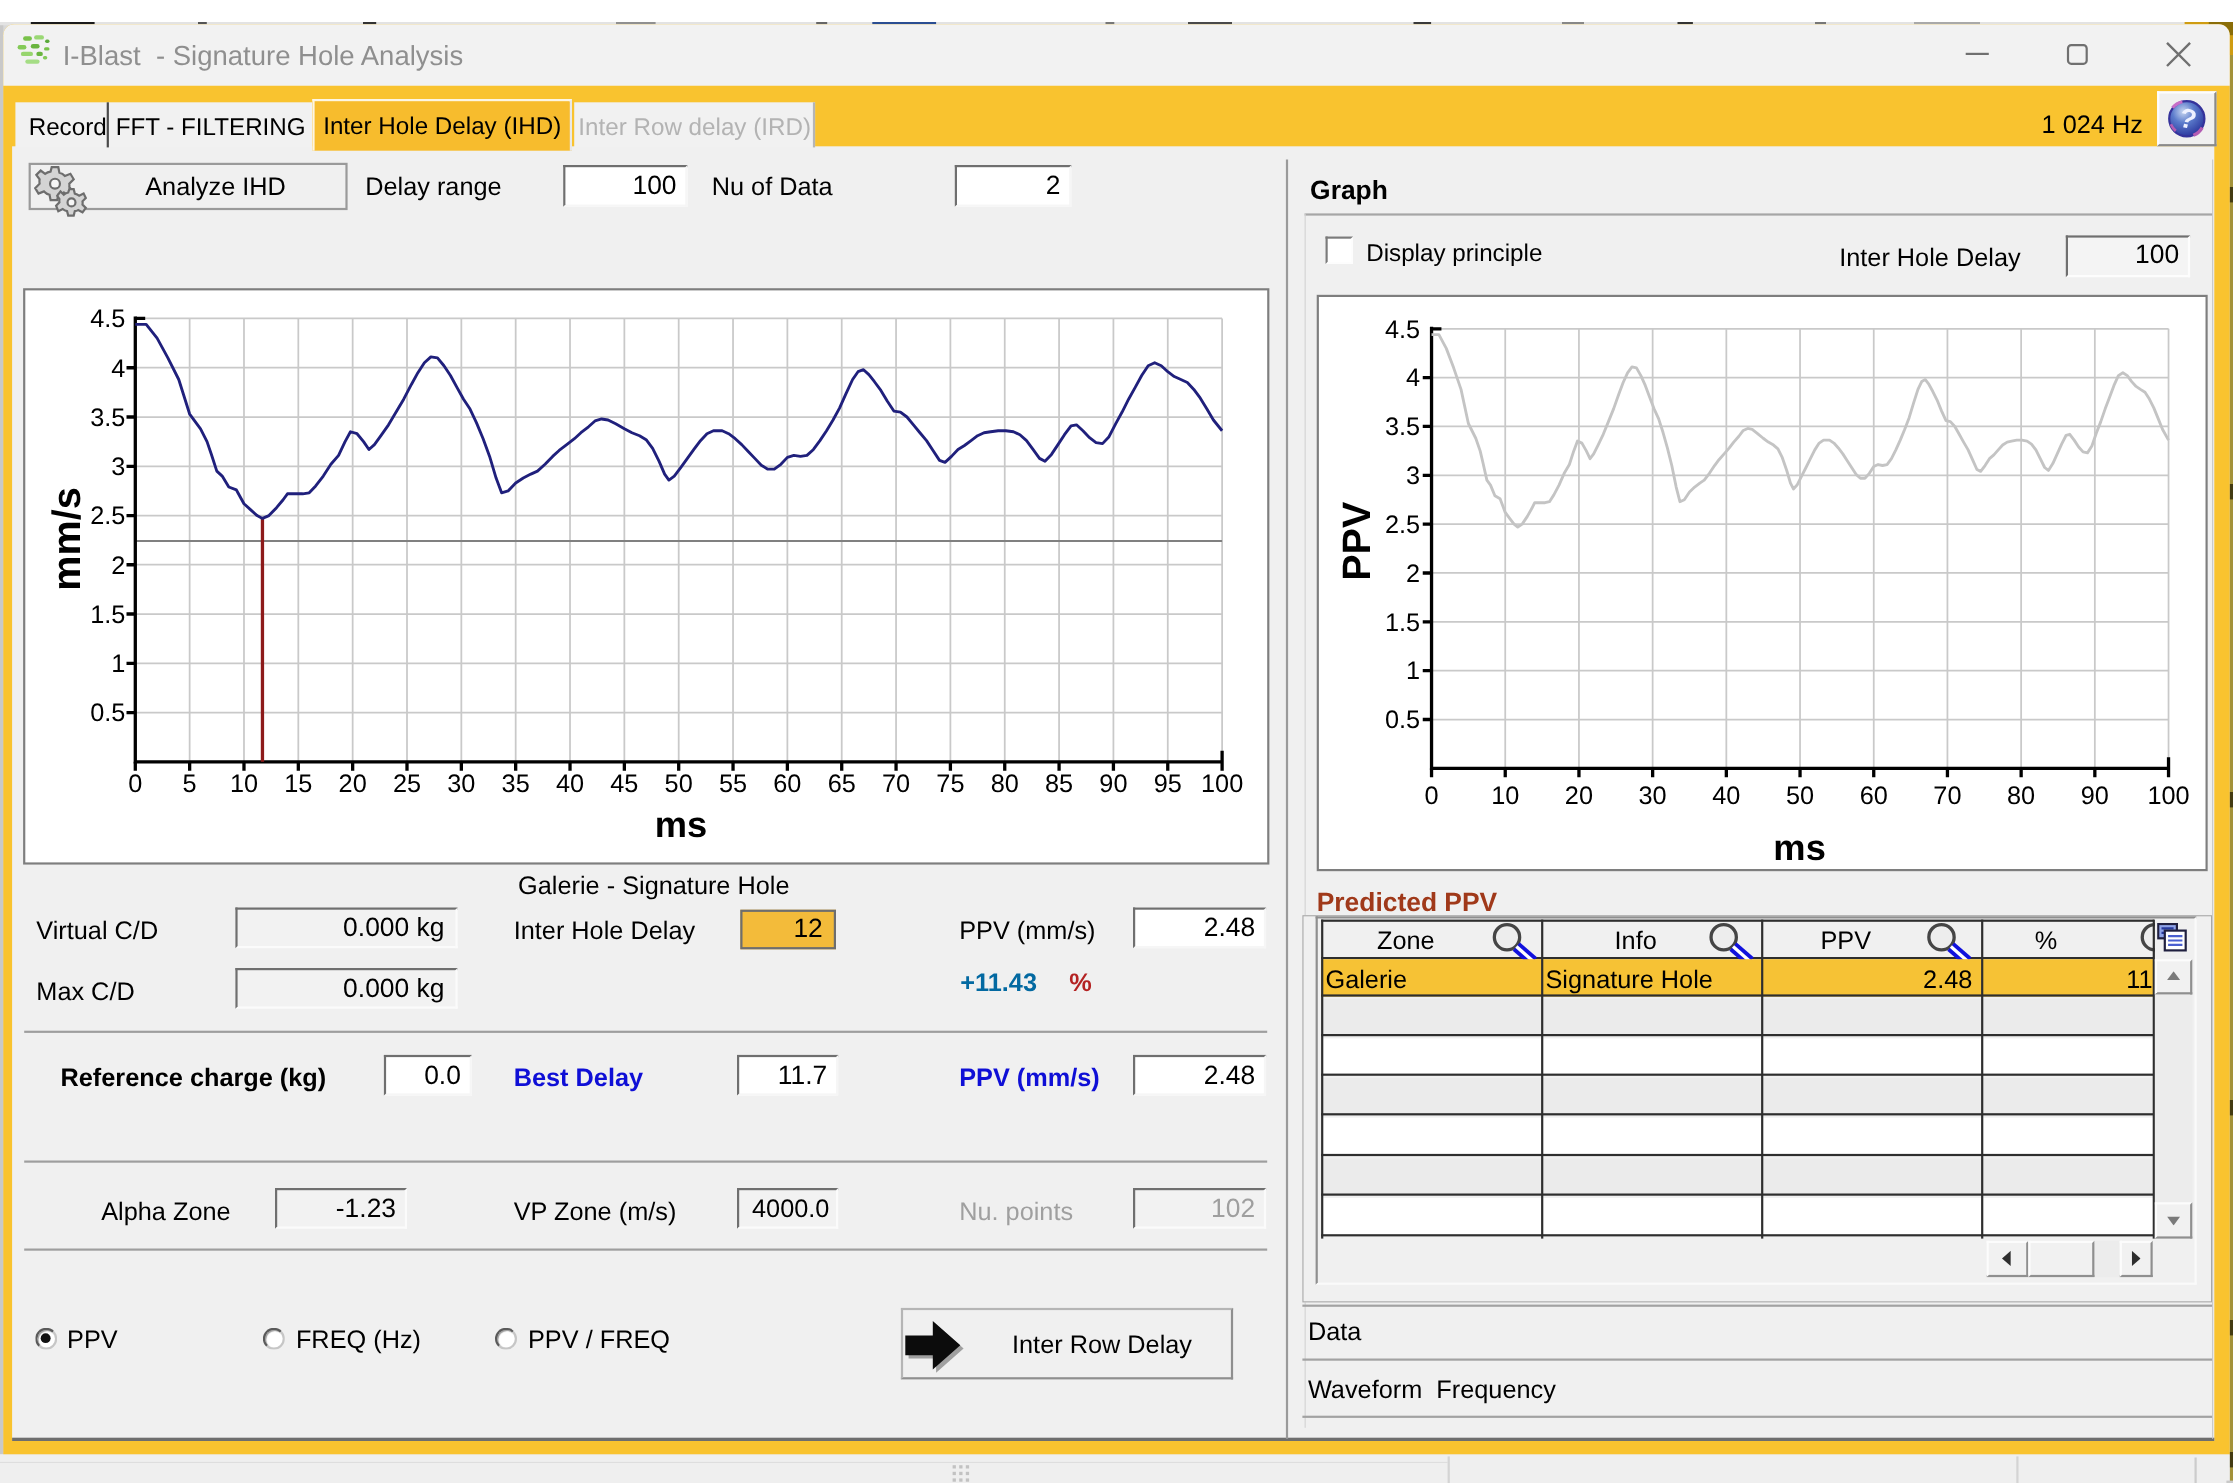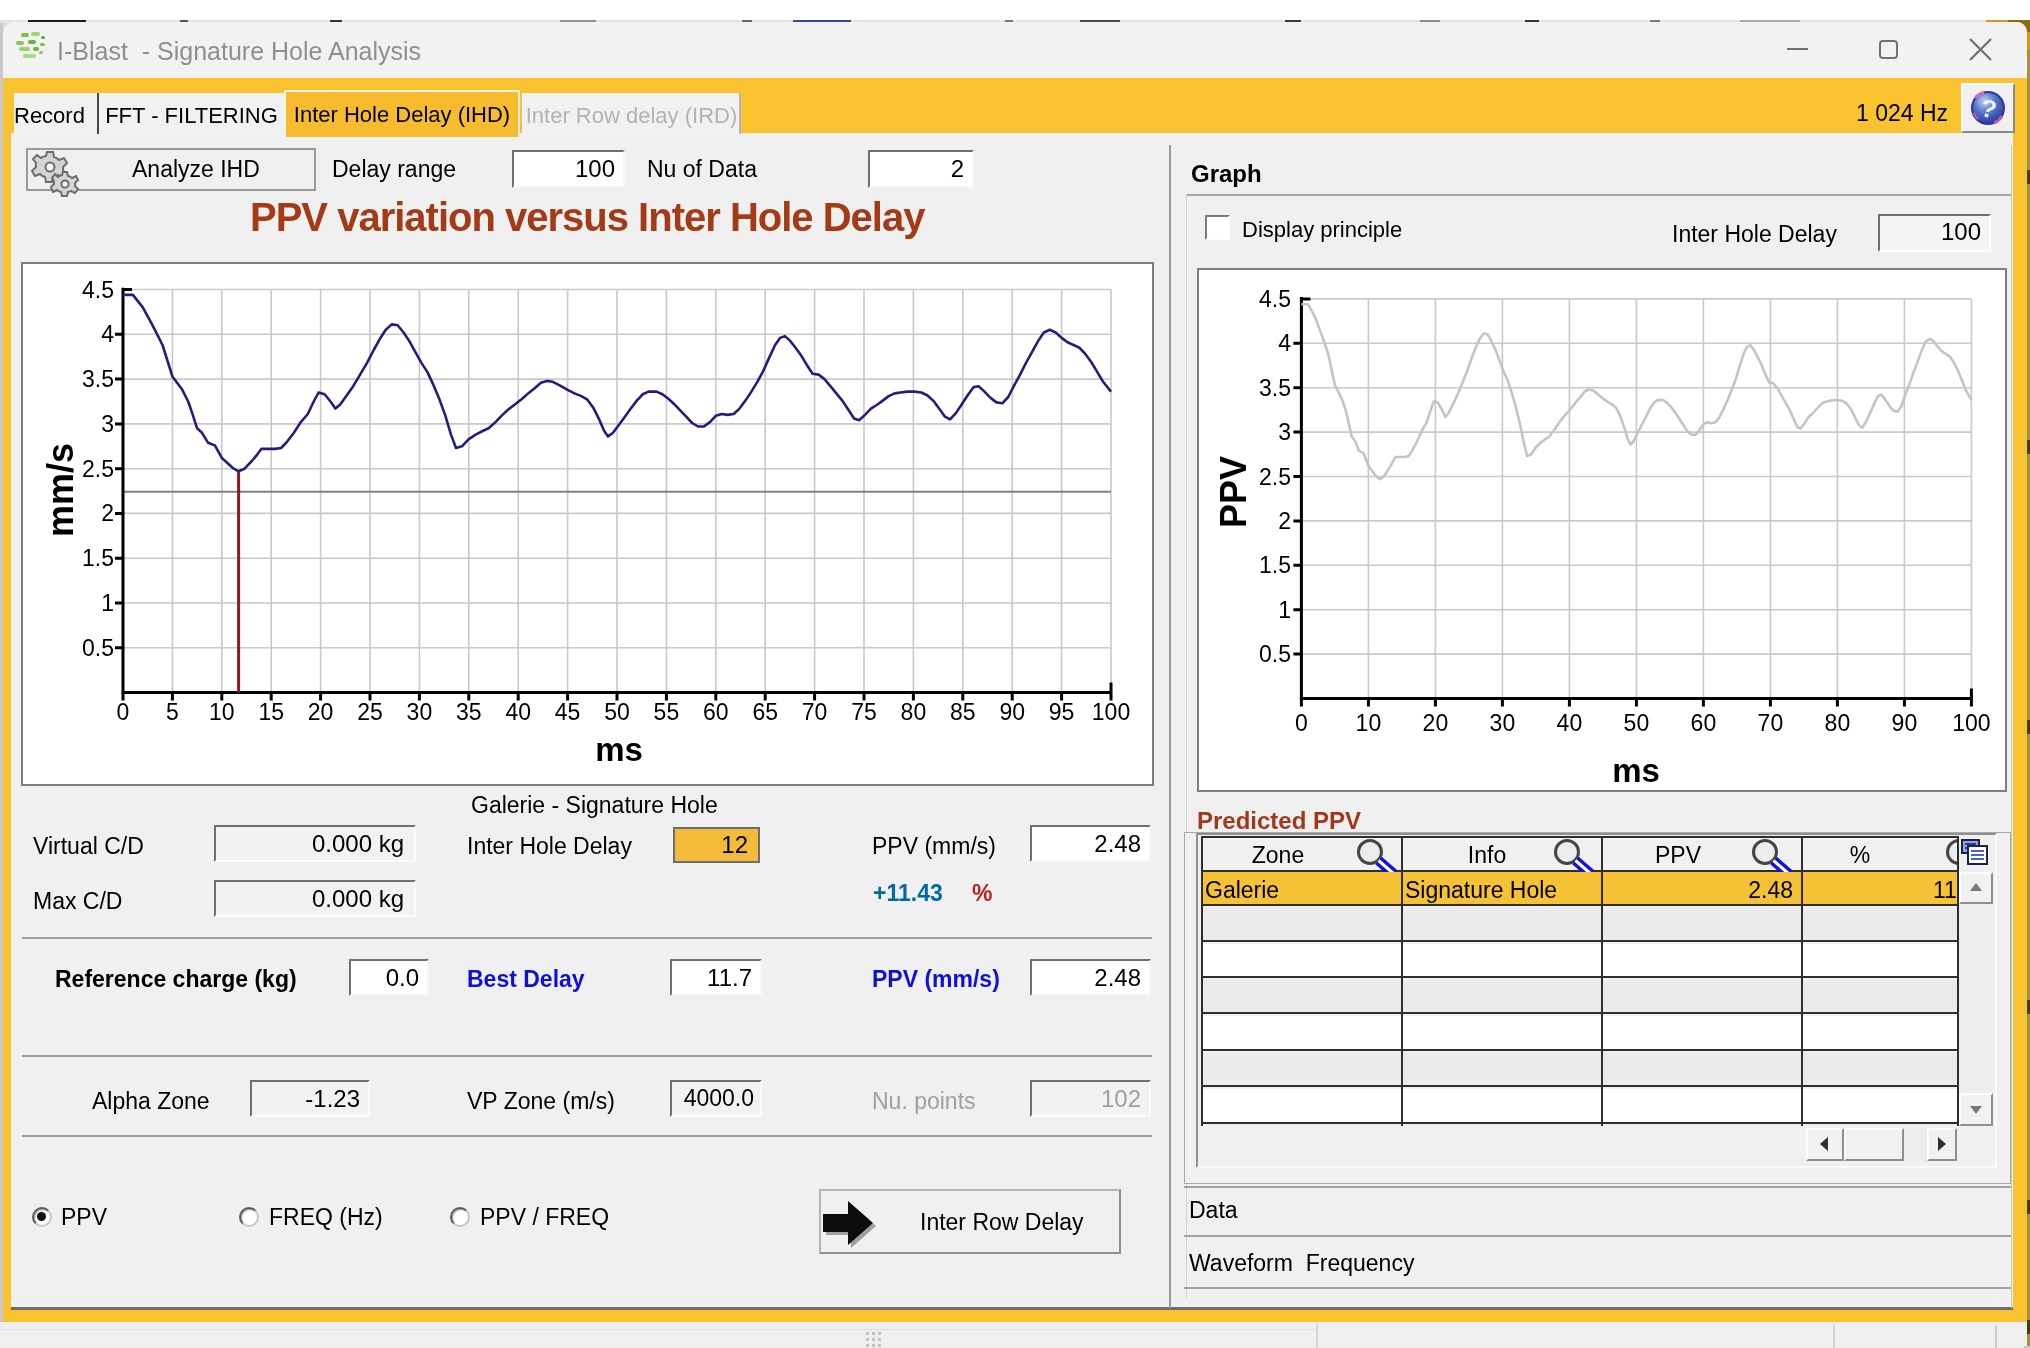--- a/index.html
+++ b/index.html
@@ -83,21 +83,21 @@
 <div class="abs" style="left:39px;top:31px;width:4px;height:3px;background:#84ca58;border-radius:2px"></div>
 <div class="lbl" style="left:57px;top:17px;font-size:25px;color:#8f8f8f">I-Blast&nbsp; - Signature Hole Analysis</div>
 <div class="abs" style="left:1787px;top:28px;width:21px;height:2px;background:#707070"></div>
 <div class="abs" style="left:1879px;top:20px;width:19px;height:19px;border:2px solid #707070;border-radius:4px"></div>
 <svg class="abs" style="left:1969px;top:18px" width="23" height="23">
       <path d="M1 1 L22 22 M22 1 L1 22" stroke="#707070" stroke-width="2.2"></path>
     </svg>
 <div class="abs" style="left:11px;top:113px;width:2002px;height:1177px;background:#f0f0f0;border-bottom:3px solid #6e6e6e"></div>
 <div class="abs" style="left:14px;top:73px;width:270px;height:41px;background:#f1f1f1"></div>
 <div class="abs" style="left:97px;top:73px;width:2px;height:41px;background:#4a4a4a"></div>
-<div class="lbl" style="left:14px;top:83px;width:70px;text-align:center;font-size:22px">Record</div>
+<div class="lbl" style="left:14px;top:83px;width:83px;text-align:right;font-size:22px">Record</div>
 <div class="lbl" style="left:99px;top:83px;width:185px;text-align:center;font-size:22px">FFT - FILTERING</div>
 <div class="abs" style="left:284px;top:70px;width:236px;height:47px;background:#f7bc2d;border-left:2px solid #fdf6e3;border-top:2px solid #fdf6e3;border-right:2px solid #e8e8e8"></div>
 <div class="lbl" style="left:284px;top:82px;width:236px;text-align:center;font-size:22px">Inter Hole Delay (IHD)</div>
 <div class="abs" style="left:522px;top:73px;width:219px;height:41px;background:#f1f1f1;border-right:2px solid #b5b5b5"></div>
 <div class="lbl" style="left:522px;top:83px;width:219px;text-align:center;font-size:22px;color:#b3b3b3">Inter Row delay (IRD)</div>
 <div class="lbl" style="left:1856px;top:80px;font-size:23px">1 024 Hz</div>
 <div class="abs" style="left:1961px;top:63px;width:54px;height:50px;background:#f0f0f0;border:2px solid;border-color:#fdfdfd #8a8a8a #8a8a8a #fdfdfd"></div>
 <svg class="abs" style="left:1970px;top:70px" width="36" height="36">
 <defs>
         <radialGradient id="glb" cx="40%" cy="30%" r="78%">
@@ -123,21 +123,20 @@
 <g transform="translate(38,36)">
           <path d="M -2 -11 L 2 -11 L 3 -7 A 8 8 0 0 1 7 -5 L 11 -7 L 13 -3 L 10 0 A 8 8 0 0 1 10 3 L 13 6 L 10 10 L 6 8 A 8 8 0 0 1 3 9 L 2 13 L -3 13 L -4 9 A 8 8 0 0 1 -8 7 L -12 9 L -14 4 L -11 1 A 8 8 0 0 1 -11 -2 L -13 -5 L -10 -9 L -7 -6 A 8 8 0 0 1 -3 -8 Z"></path>
           <circle cx="0" cy="1" r="3.6" fill="#f6f6f6"></circle>
         </g>
 </g>
     </svg>
 <div class="lbl" style="left:332px;top:136px;font-size:23px">Delay range</div>
 <div class="inp" style="left:512px;top:130px;width:113px;height:38px;line-height:34px;padding-right:8px">100</div>
 <div class="lbl" style="left:647px;top:136px;font-size:23px">Nu of Data</div>
 <div class="inp" style="left:868px;top:130px;width:106px;height:38px;line-height:34px;padding-right:8px">2</div>
-<div class="lbl" style="left:250px;top:175px;width:670px;text-align:center;font-size:40px;letter-spacing:-1px;font-weight:bold;color:#a33b17">PPV variation versus Inter Hole Delay</div>
 <div class="abs" style="left:21px;top:242px;width:1133px;height:524px;background:#fff;border:2px solid #7e7e7e"></div>
 <div class="abs" style="left:23px;top:244px;width:1129px;height:520px">
       <svg width="1129" height="520" style="position:absolute;left:0;top:0">
         <path d="M100.0 25.5 V428.6 M149.4 25.5 V428.6 M198.8 25.5 V428.6 M248.2 25.5 V428.6 M297.6 25.5 V428.6 M347.0 25.5 V428.6 M396.4 25.5 V428.6 M445.8 25.5 V428.6 M495.2 25.5 V428.6 M544.6 25.5 V428.6 M594.0 25.5 V428.6 M643.4 25.5 V428.6 M692.8 25.5 V428.6 M742.2 25.5 V428.6 M791.6 25.5 V428.6 M841.0 25.5 V428.6 M890.4 25.5 V428.6 M939.8 25.5 V428.6 M989.2 25.5 V428.6 M1038.6 25.5 V428.6 M1088.0 25.5 V428.6 M100.0 383.8 H1088.0 M100.0 339.0 H1088.0 M100.0 294.2 H1088.0 M100.0 249.4 H1088.0 M100.0 204.7 H1088.0 M100.0 159.9 H1088.0 M100.0 115.1 H1088.0 M100.0 70.3 H1088.0 M100.0 25.5 H1088.0" stroke="#c9c9c9" stroke-width="1.6" fill="none"></path>
         <line x1="100.0" y1="227.8" x2="1088.0" y2="227.8" stroke="#808080" stroke-width="2"></line>
         <path d="M100.0 23.7 V428.6 H1088.0" stroke="#000" stroke-width="3" fill="none"></path>
         <path d="M100.0 428.6 V436.6 M149.4 428.6 V436.6 M198.8 428.6 V436.6 M248.2 428.6 V436.6 M297.6 428.6 V436.6 M347.0 428.6 V436.6 M396.4 428.6 V436.6 M445.8 428.6 V436.6 M495.2 428.6 V436.6 M544.6 428.6 V436.6 M594.0 428.6 V436.6 M643.4 428.6 V436.6 M692.8 428.6 V436.6 M742.2 428.6 V436.6 M791.6 428.6 V436.6 M841.0 428.6 V436.6 M890.4 428.6 V436.6 M939.8 428.6 V436.6 M989.2 428.6 V436.6 M1038.6 428.6 V436.6 M1088.0 428.6 V436.6 M92.0 383.8 H100.0 M92.0 339.0 H100.0 M92.0 294.2 H100.0 M92.0 249.4 H100.0 M92.0 204.7 H100.0 M92.0 159.9 H100.0 M92.0 115.1 H100.0 M92.0 70.3 H100.0 M100.0 25.5 H109.0 M1088.0 428.6 V418.6" stroke="#000" stroke-width="3" fill="none"></path>
         <line x1="215.6" y1="207.3" x2="215.6" y2="428.6" stroke="#8d1b1b" stroke-width="3"></line>
         <polyline points="100.0,30.9 109.9,30.9 119.8,43.4 129.6,61.3 139.5,81.0 149.4,112.4 159.3,125.8 165.2,137.5 169.2,149.1 174.1,164.3 179.0,168.8 185.0,178.7 191.9,181.4 198.8,193.9 204.7,199.3 210.7,204.7 215.6,207.3 221.5,204.7 228.4,197.5 234.4,190.3 238.3,184.9 245.2,184.9 252.2,184.9 258.1,184.0 264.0,177.8 270.9,168.8 277.8,158.1 284.8,150.0 290.7,137.5 295.6,128.5 301.6,130.3 307.5,137.5 312.4,144.6 317.4,140.2 323.3,132.1 330.2,122.2 337.1,110.6 344.0,98.9 351.0,85.5 356.9,74.8 362.8,65.8 368.7,60.4 374.7,61.3 380.6,68.5 386.5,77.4 392.4,88.2 398.4,98.9 404.3,107.9 410.2,120.4 416.2,134.8 422.1,150.9 428.0,170.6 433.0,184.0 438.9,182.3 445.8,175.1 452.7,170.6 459.6,167.0 465.6,164.3 472.5,158.1 479.4,150.9 485.3,145.5 492.2,140.2 499.2,134.8 505.1,129.4 512.0,124.0 517.9,118.7 523.9,116.9 529.8,117.8 536.7,121.3 544.6,125.8 551.5,129.4 558.4,132.1 564.4,135.7 570.3,143.7 576.2,155.4 581.2,167.0 585.1,172.4 590.0,168.8 596.0,160.8 601.9,152.7 607.8,144.6 613.8,136.6 619.7,130.3 625.6,127.6 633.5,127.6 639.4,130.3 645.4,134.8 651.3,140.2 657.2,146.4 663.2,152.7 669.1,159.0 675.0,162.5 680.9,162.5 686.9,158.1 692.8,151.8 698.7,150.0 704.7,150.9 710.6,150.0 716.5,144.6 722.4,136.6 728.4,127.6 734.3,117.8 740.2,107.0 746.2,93.6 752.1,81.0 757.0,73.9 762.0,72.1 766.9,76.6 771.8,82.8 777.8,90.9 783.7,100.7 789.6,109.7 795.6,110.6 801.5,115.1 807.4,122.2 813.3,129.4 819.3,136.6 825.2,145.5 831.1,154.5 836.1,156.3 842.0,150.9 847.9,144.6 853.8,141.0 859.8,136.6 865.7,132.1 871.6,129.4 877.6,128.5 884.5,127.6 891.4,127.6 898.3,128.5 904.2,131.2 910.2,136.6 916.1,144.6 922.0,152.7 927.0,155.4 932.9,149.1 938.8,140.2 944.7,131.2 950.7,123.1 955.6,122.2 961.5,127.6 967.5,133.9 973.4,138.4 979.3,139.3 985.2,133.0 991.2,121.3 997.1,110.6 1003.0,98.9 1009.0,88.2 1014.9,77.4 1020.8,68.5 1026.7,65.8 1032.7,68.5 1038.6,73.9 1044.5,78.3 1050.5,81.0 1056.4,83.7 1062.3,90.0 1068.2,98.0 1074.2,107.9 1080.1,117.8 1088.0,127.6" fill="none" stroke="#20207c" stroke-width="2.6" stroke-linejoin="round"></polyline>
         <text x="91" y="383.8" font-size="23" text-anchor="end" dominant-baseline="central" fill="#000">0.5</text>

